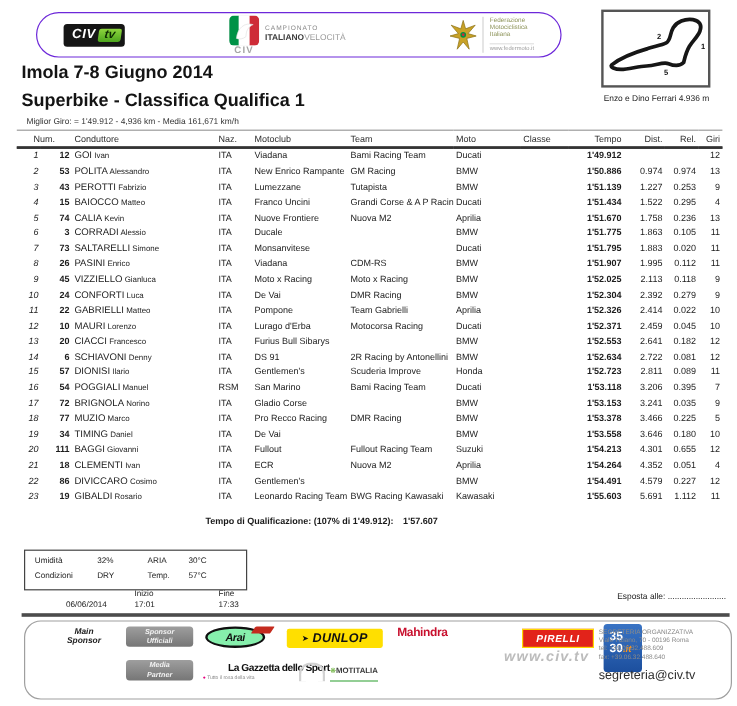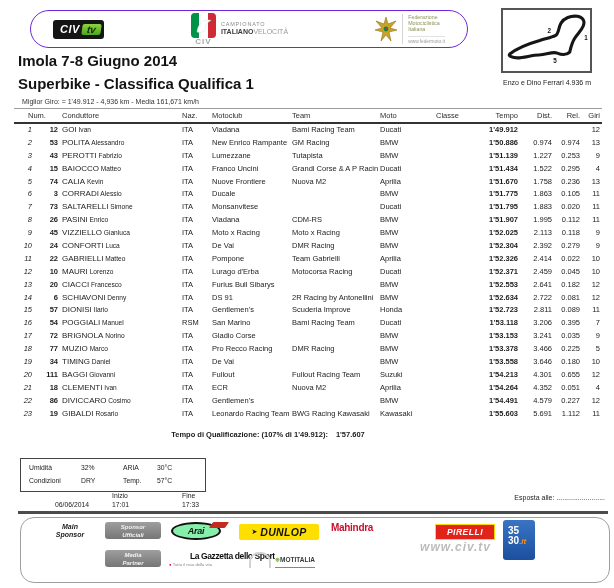--- a/index.html
+++ b/index.html
@@ -607,13 +607,20 @@
     <div class="tag"><span class="dot">●</span> <span>Tutto il rosa della vita</span></div>
   </div>
   <div class="moti">
     <div class="arch"></div>
     <div class="txt">
       <span class="leaf">❋</span><span class="t">MOTITALIA</span>
       <div class="sub">&nbsp;</div>
     </div>
   </div>
   <div class="civurl">www.civ.tv</div>
+  <div class="secretariat">
+    <div class="ln">SEGRETERIA ORGANIZZATIVA</div>
+    <div class="ln">Viale Tiziano, 70 - 00196 Roma</div>
+    <div class="ln">tel: +39.06.32.488.609</div>
+    <div class="ln">fax: +39.06.32.488.640</div>
+    <div class="email">segreteria@civ.tv</div>
+  </div>
 </div>
 
 </body></html>

